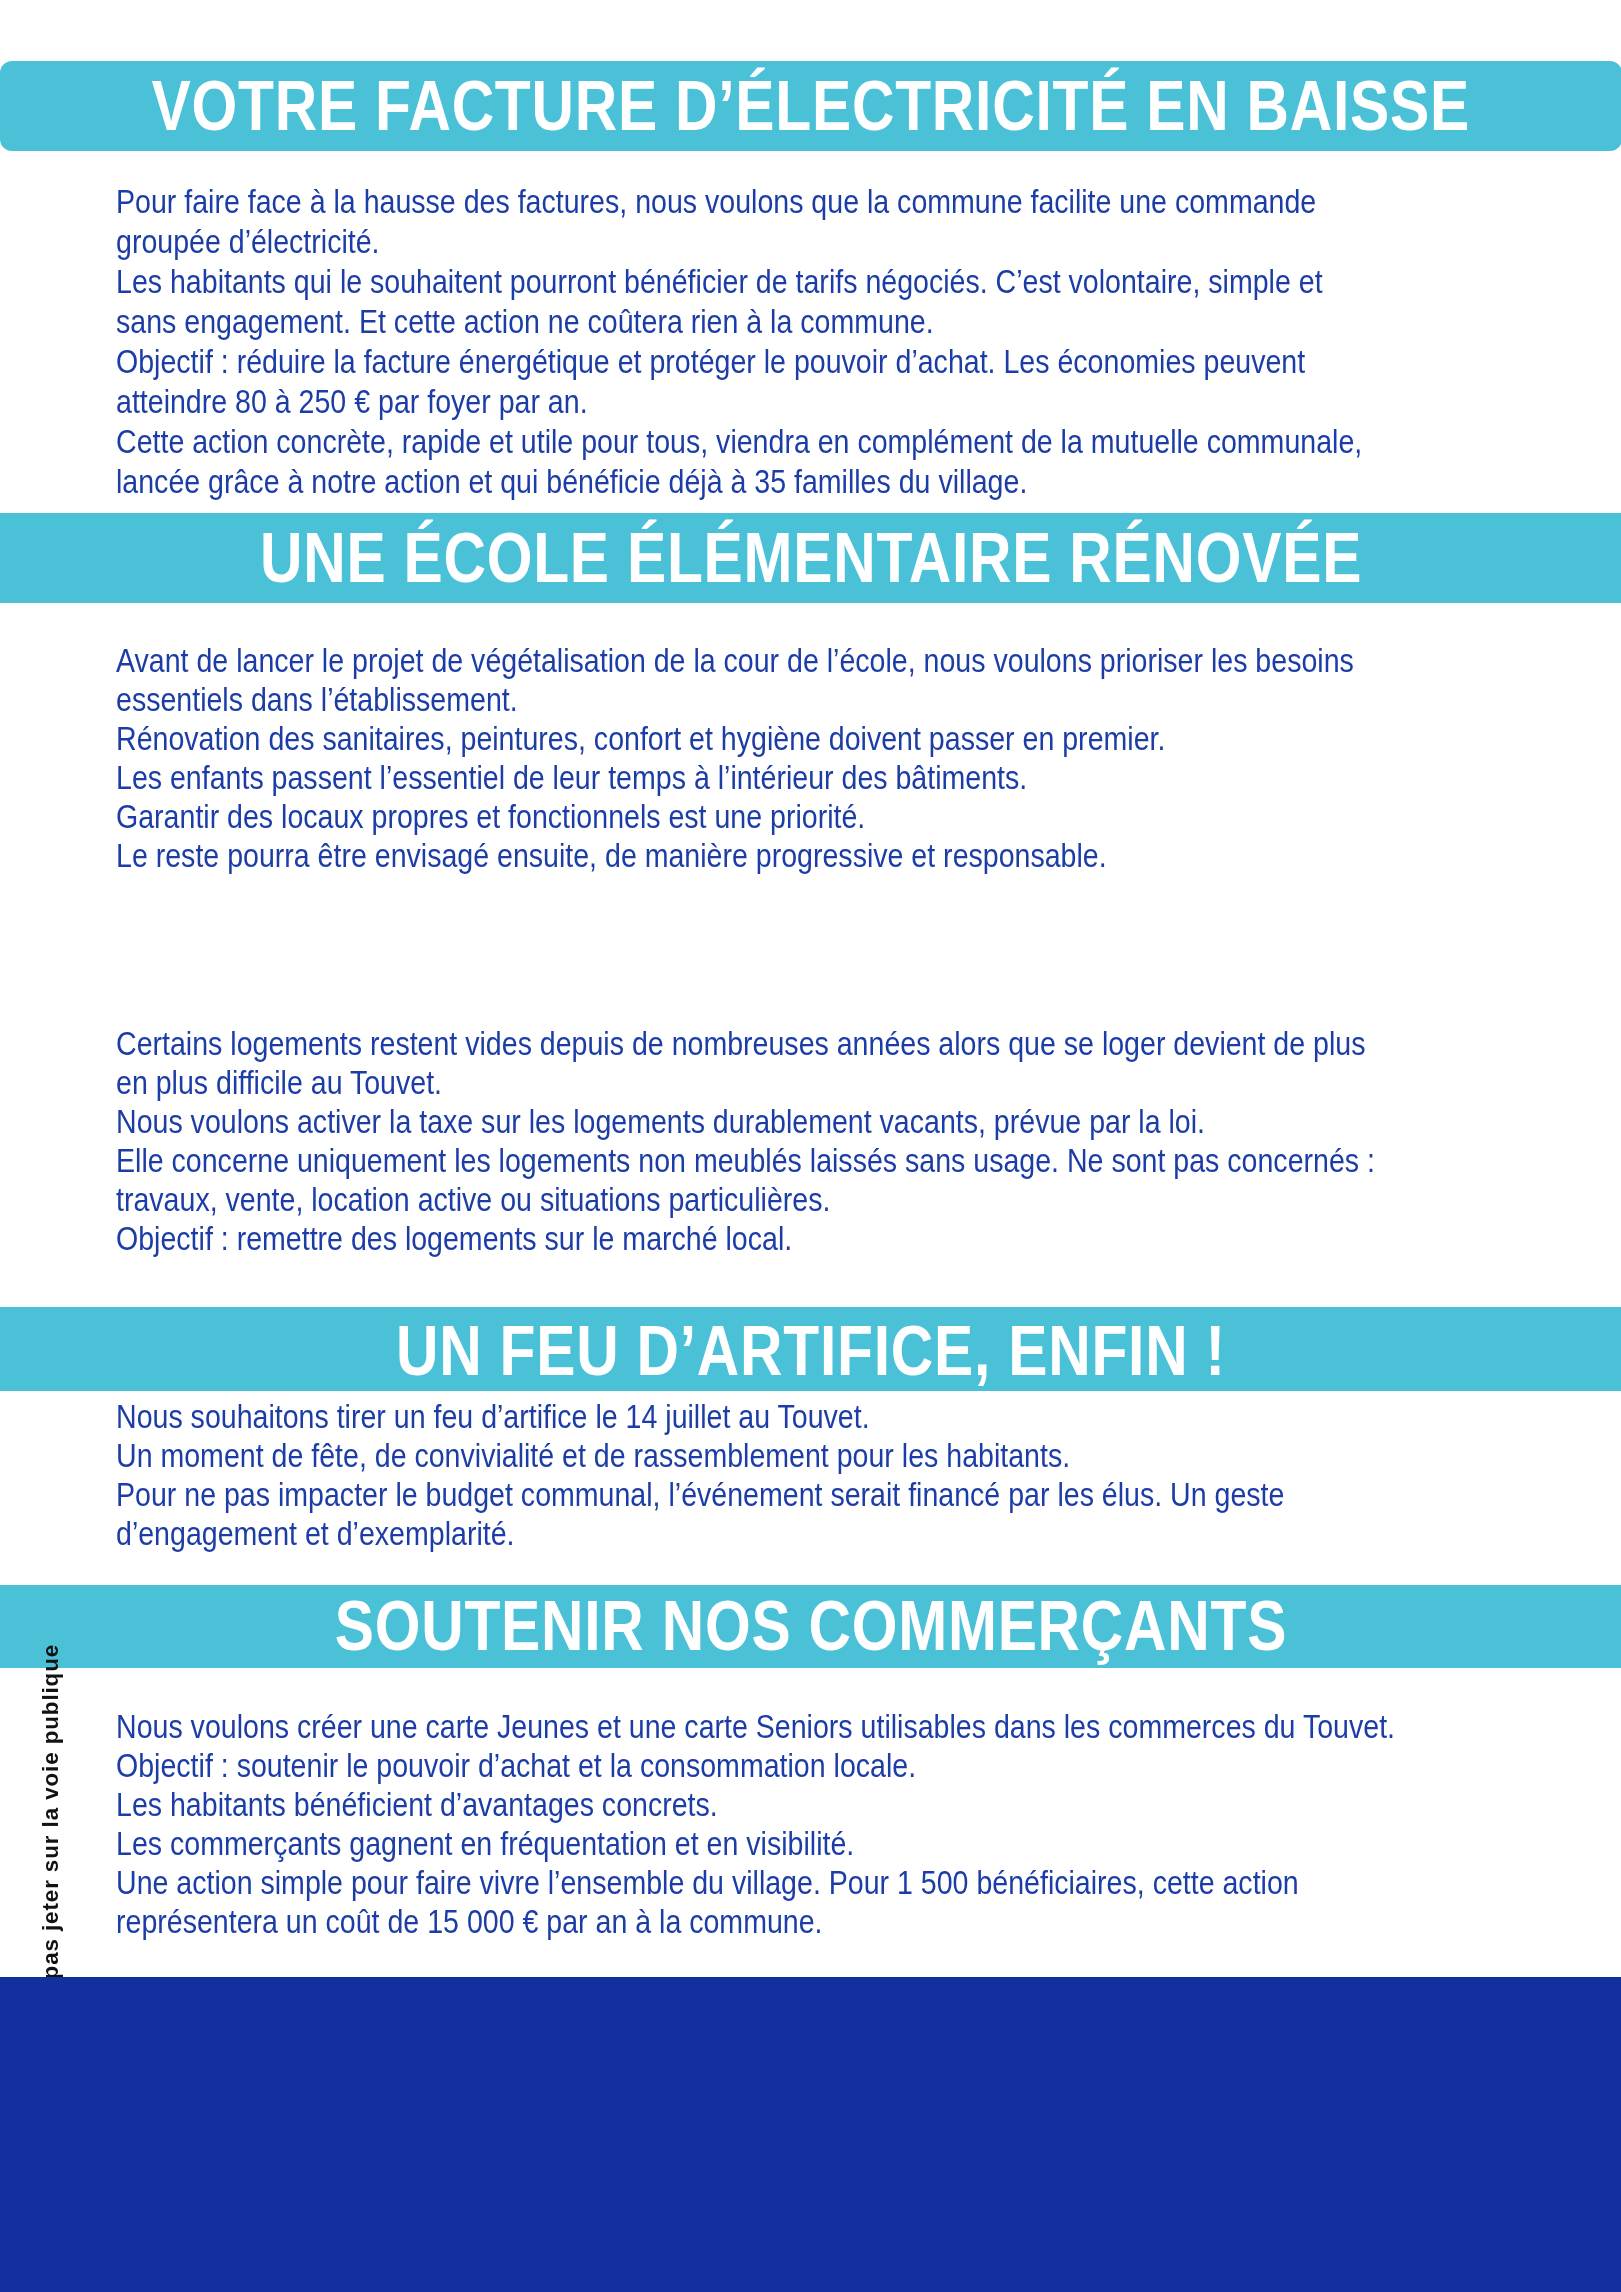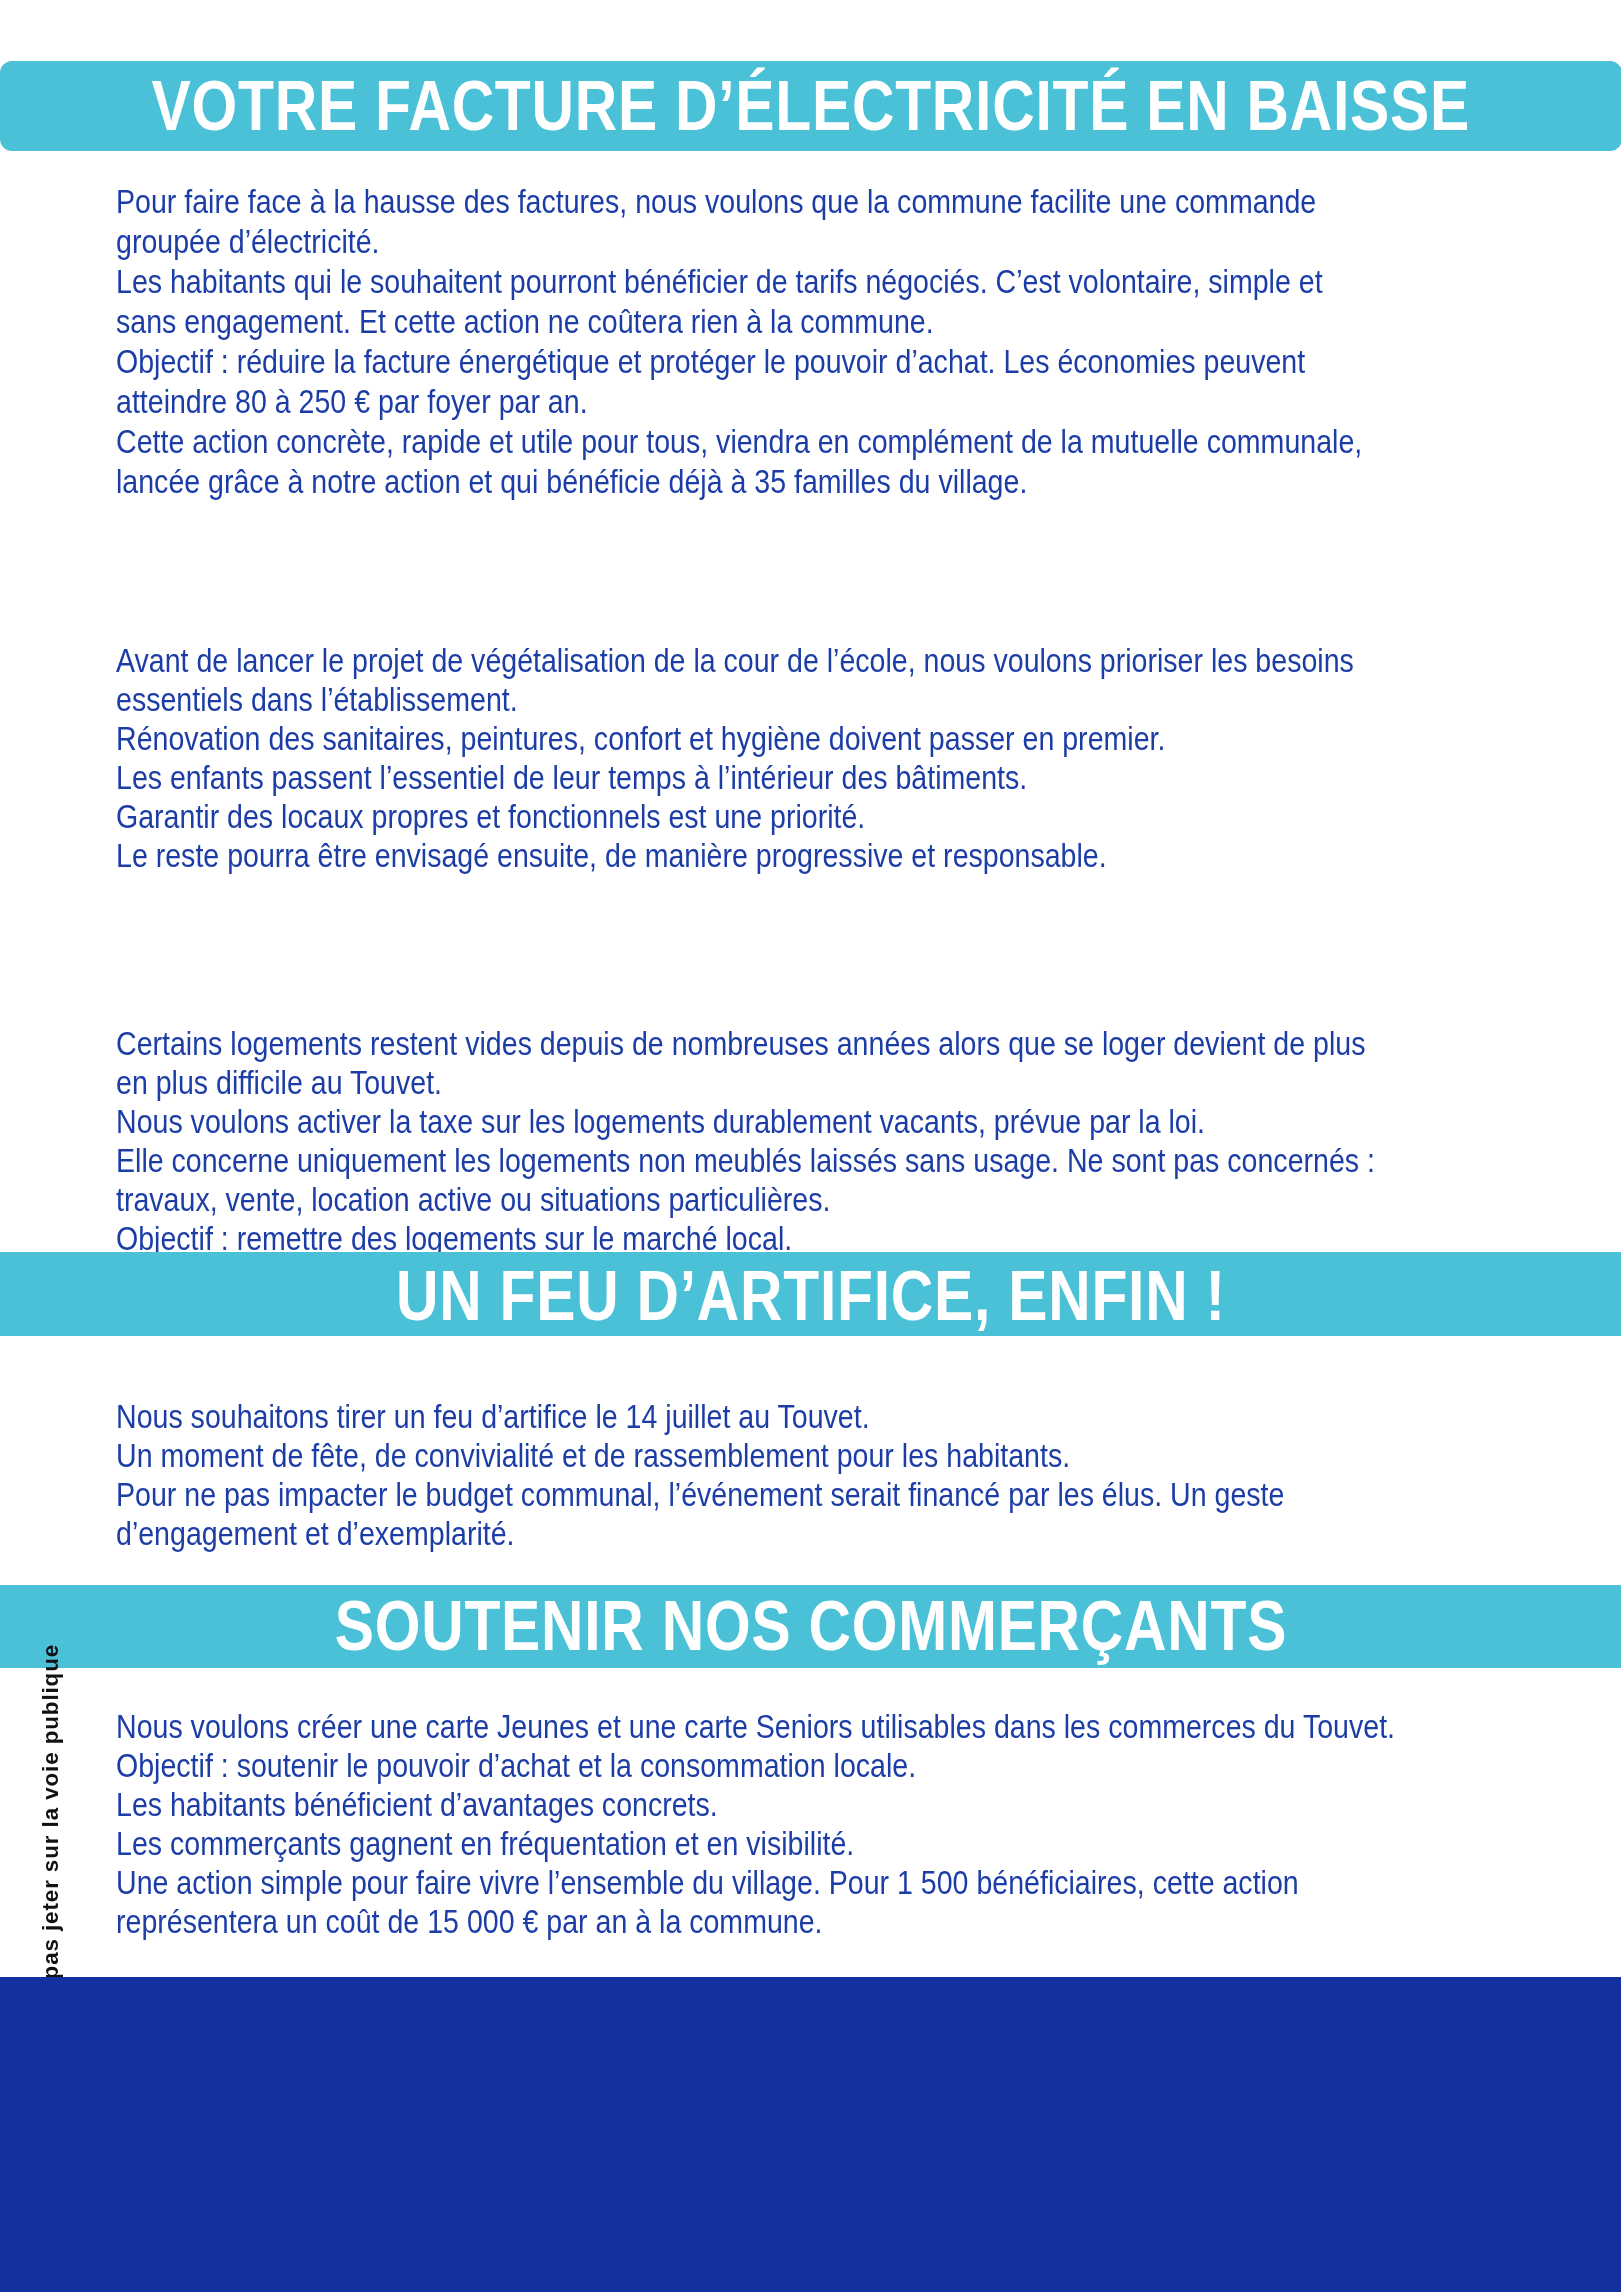--- a/index.html
+++ b/index.html
@@ -23,21 +23,21 @@
     color:#ffffff;
     font-weight:700;
     font-size:70px;
     line-height:90px;
     letter-spacing:0.9px;
     white-space:nowrap;
   }
   .band.s1{top:61px;border-radius:12px;}
   .band.s2{top:513px;}
   .band.s3{top:894px;}
-  .band.s4{top:1252px;height:84px;}
+  .band.s4{top:1307px;height:84px;}
   .band.s4 .band-title{line-height:88px;}
   .band.s5{top:1585px;height:83px;}
   .band.s5 .band-title{line-height:83px;}
   
   .body{
     position:absolute;left:116px;
     width:1782px;
     transform:scaleX(0.84);
     transform-origin:0 0;
     color:var(--bodyBlue,#1c3da6);
@@ -82,20 +82,23 @@
   </section>
   <div class="body t1">Pour faire face à la hausse des factures, nous voulons que la commune facilite une commande
 groupée d’électricité.
 Les habitants qui le souhaitent pourront bénéficier de tarifs négociés. C’est volontaire, simple et
 sans engagement. Et cette action ne coûtera rien à la commune.
 Objectif : réduire la facture énergétique et protéger le pouvoir d’achat. Les économies peuvent
 atteindre 80 à 250 € par foyer par an.
 Cette action concrète, rapide et utile pour tous, viendra en complément de la mutuelle communale,
 lancée grâce à notre action et qui bénéficie déjà à 35 familles du village.</div>
 
+  <section class="band s2">
+    <span class="band-title">UNE ÉCOLE ÉLÉMENTAIRE RÉNOVÉE</span>
+  </section>
   <div class="body t2">Avant de lancer le projet de végétalisation de la cour de l’école, nous voulons prioriser les besoins
 essentiels dans l’établissement.
 Rénovation des sanitaires, peintures, confort et hygiène doivent passer en premier.
 Les enfants passent l’essentiel de leur temps à l’intérieur des bâtiments.
 Garantir des locaux propres et fonctionnels est une priorité.
 Le reste pourra être envisagé ensuite, de manière progressive et responsable.</div>
 
   <div class="body t3">Certains logements restent vides depuis de nombreuses années alors que se loger devient de plus
 en plus difficile au Touvet.
 Nous voulons activer la taxe sur les logements durablement vacants, prévue par la loi.

